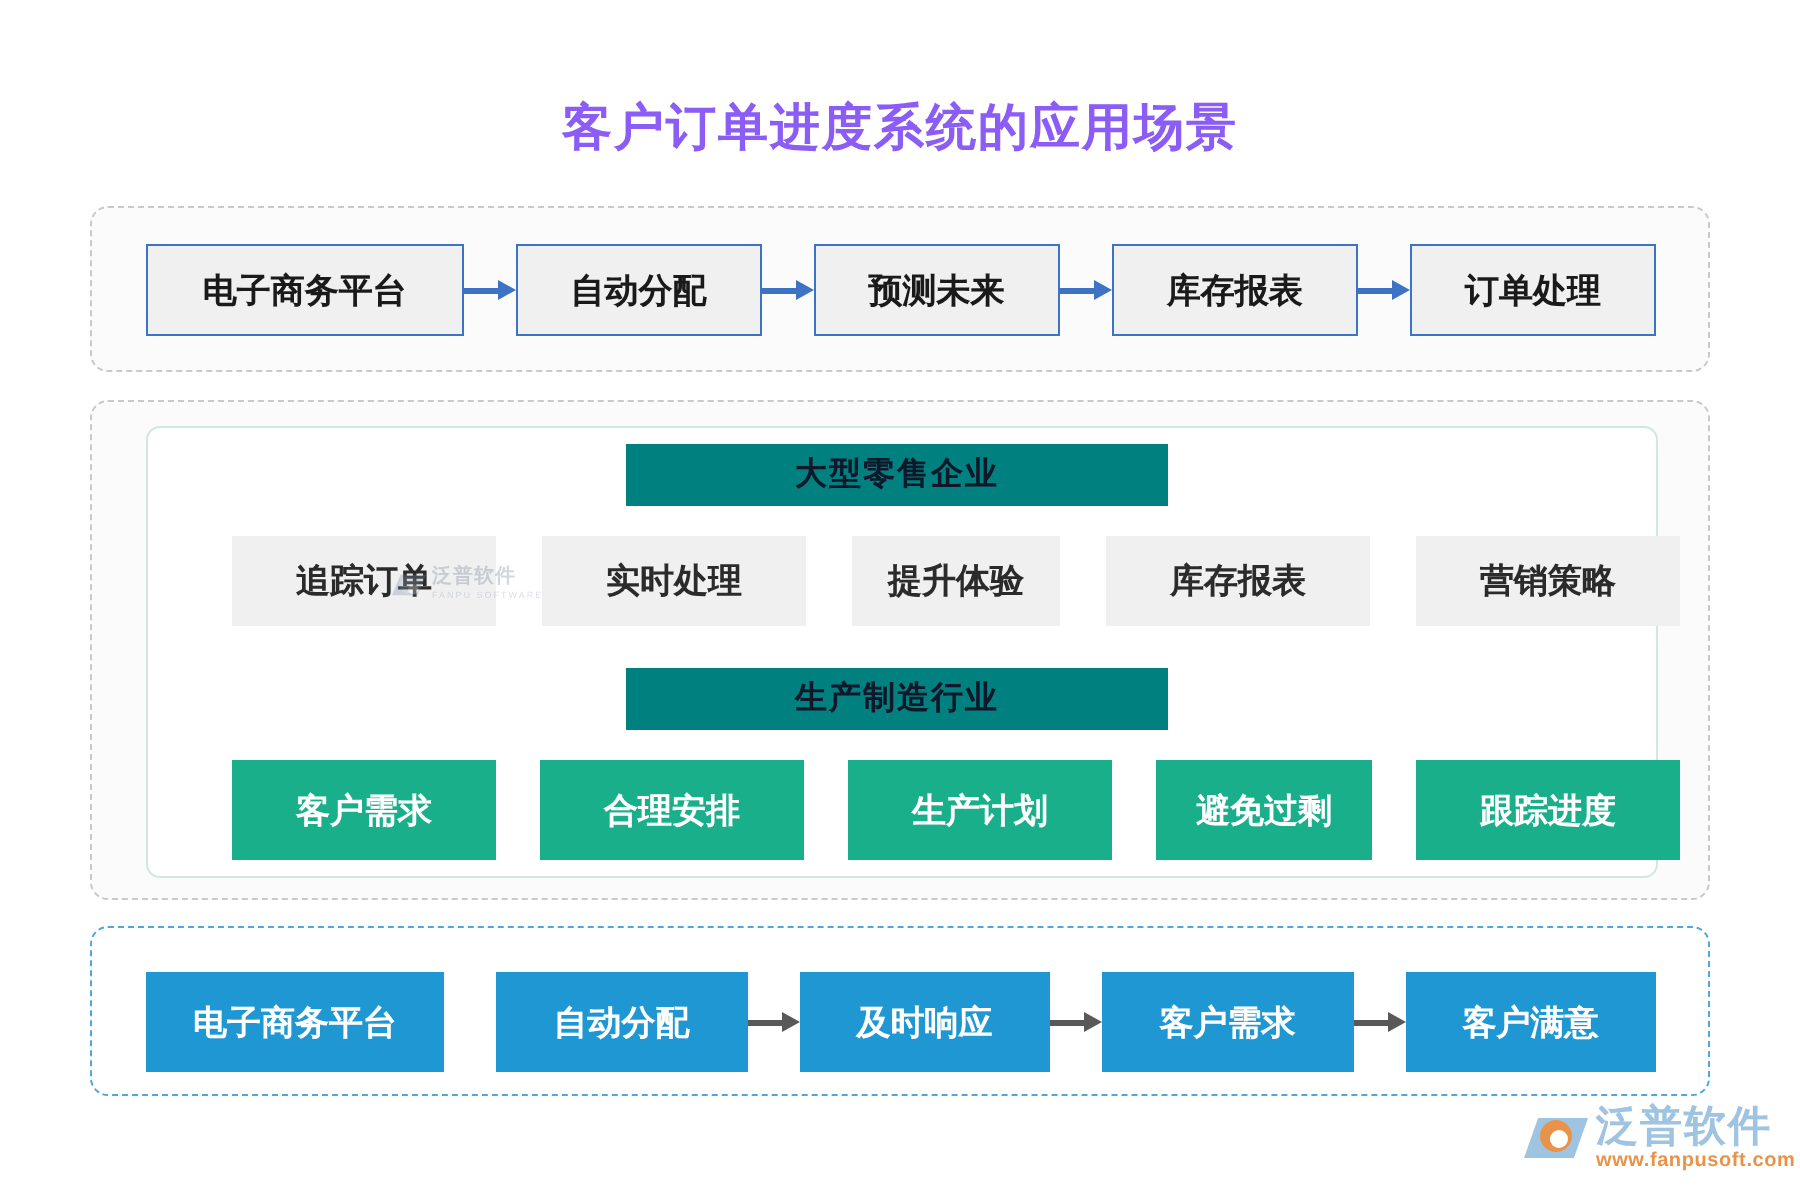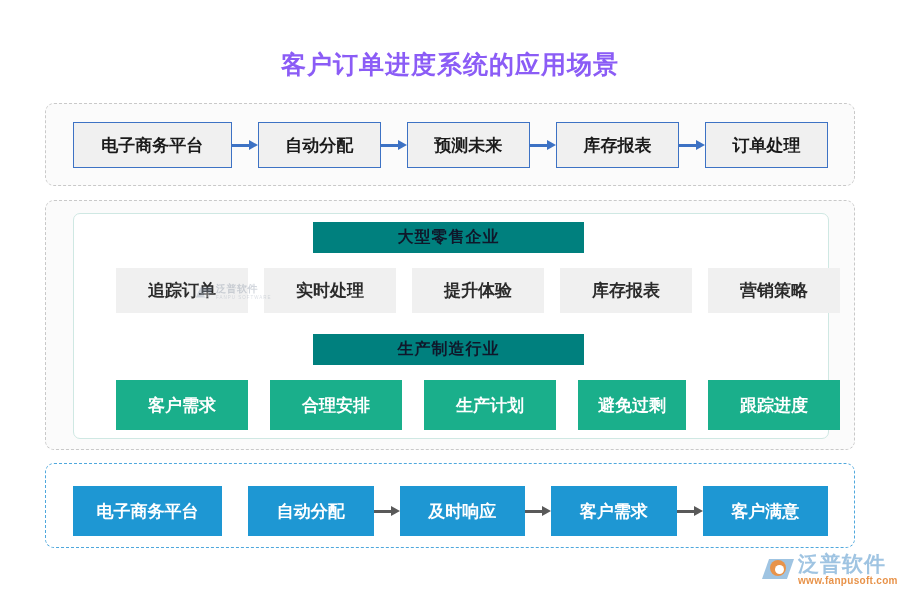--- a/index.html
+++ b/index.html
@@ -354,21 +354,21 @@
   </div>
 
   <div class="group-header" id="header-retail">大型零售企业</div>
   <div class="tile-row" id="tiles-retail">
       <div class="tile tile-gray" style="width: 132px;">
         <span>追踪订单</span>
       </div>
       <div class="tile tile-gray" style="width: 132px;">
         <span>实时处理</span>
       </div>
-      <div class="tile tile-gray" style="width: 132px; font-family: Liberation Serif, serif;">
+      <div class="tile tile-gray" style="width: 104px; font-family: Liberation Serif, serif;">
         <span>提升体验</span>
       </div>
       <div class="tile tile-gray" style="width: 132px;">
         <span>库存报表</span>
       </div>
       <div class="tile tile-gray" style="width: 132px;">
         <span>营销策略</span>
       </div>
     </div>
 

